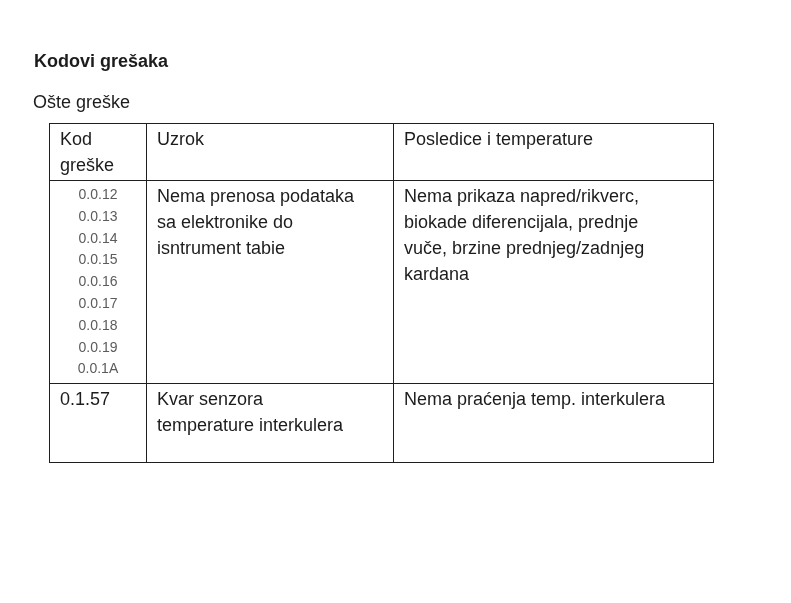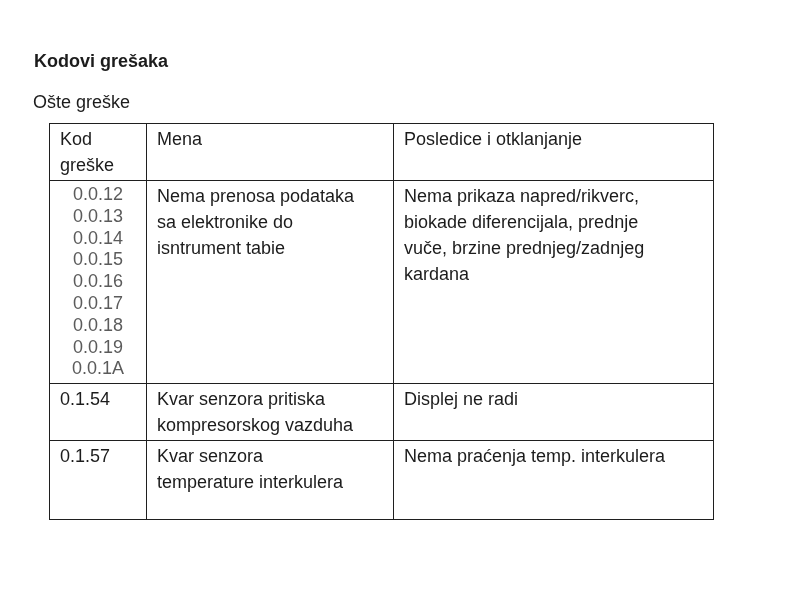--- a/index.html
+++ b/index.html
@@ -44,43 +44,43 @@
   .row-header    { height: 53px; }
   .row-0         { height: 203px; }
   .row-1         { height: 79px; }
   .row-2         { height: 52px; }
   .row-3         { height: 51px; }
   .row-4         { height: 52px; }
   .row-5         { height: 79px; }
   td.codes-list {
     text-align: center;
     color: var(--muted-code-text, #5b5b5b);
-    font-size: 18px;
+    font-size: 14px;
     line-height: 21.8px;
     padding: 3px 4px 0 4px;
   }
 </style>
 </head>
 <body>
 
 <h1 class="doc-title">Kodovi grešaka</h1>
 <div class="doc-subtitle">Ošte greške</div>
 
 <table class="err-table">
   <colgroup>
     <col style="width:97px">
     <col style="width:247px">
     <col style="width:320px">
   </colgroup>
   <thead>
     <tr class="row-header">
       <th>Kod
 greške</th>
-      <th>Mena</th>
-      <th>Posledice i otklanjanje</th>
+      <th>Uzrok</th>
+      <th>Posledice i temperature</th>
     </tr>
   </thead>
   <tbody>
     <tr class="row-0">
       <td class="codes-list">0.0.12
 0.0.13
 0.0.14
 0.0.15
 0.0.16
 0.0.17
@@ -88,26 +88,20 @@
 0.0.19
 0.0.1A</td>
       <td>Nema prenosa podataka
 sa elektronike do
 isntrument tabie</td>
       <td>Nema prikaza napred/rikverc,
 biokade diferencijala, prednje
 vuče, brzine prednjeg/zadnjeg
 kardana</td>
     </tr>
-    <tr class="row-3">
-      <td>0.1.54</td>
-      <td>Kvar senzora pritiska
-kompresorskog vazduha</td>
-      <td>Displej ne radi</td>
-    </tr>
     <tr class="row-5">
       <td>0.1.57</td>
       <td>Kvar senzora
 temperature interkulera</td>
       <td>Nema praćenja temp. interkulera</td>
     </tr>
   </tbody>
 </table>
 
 </body></html>

